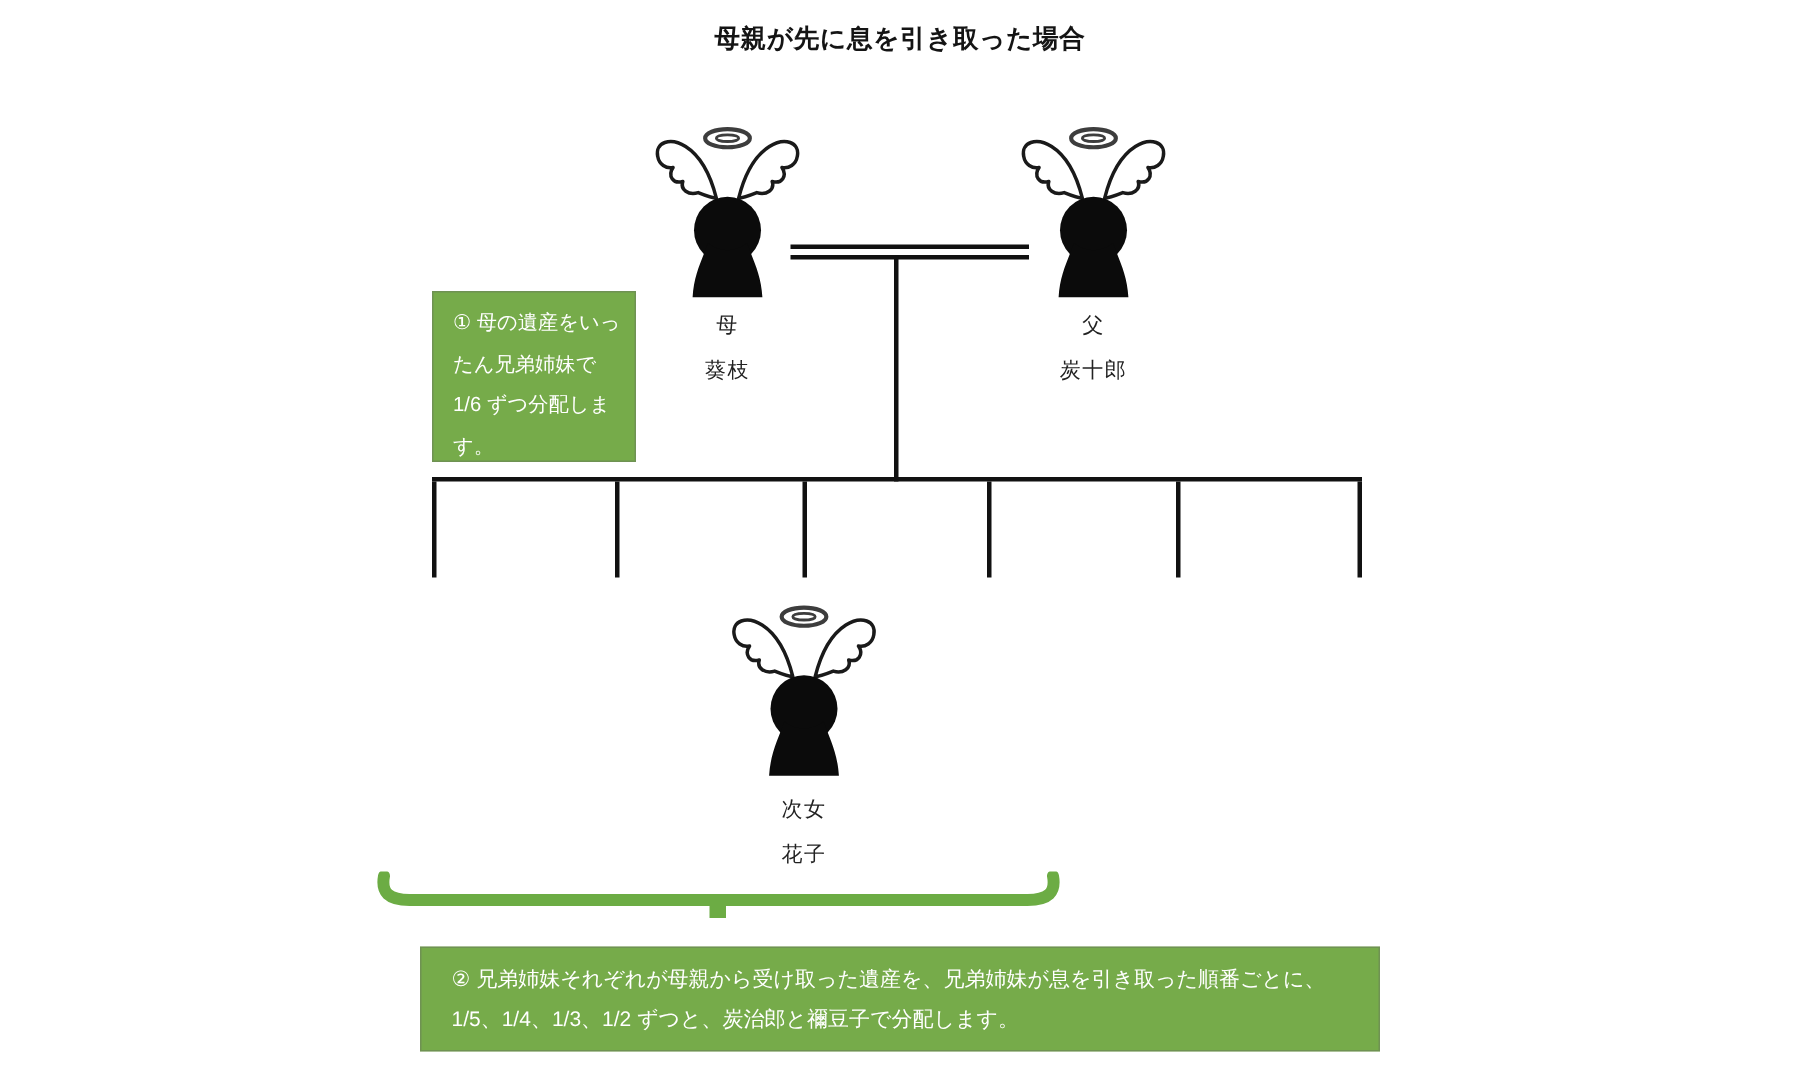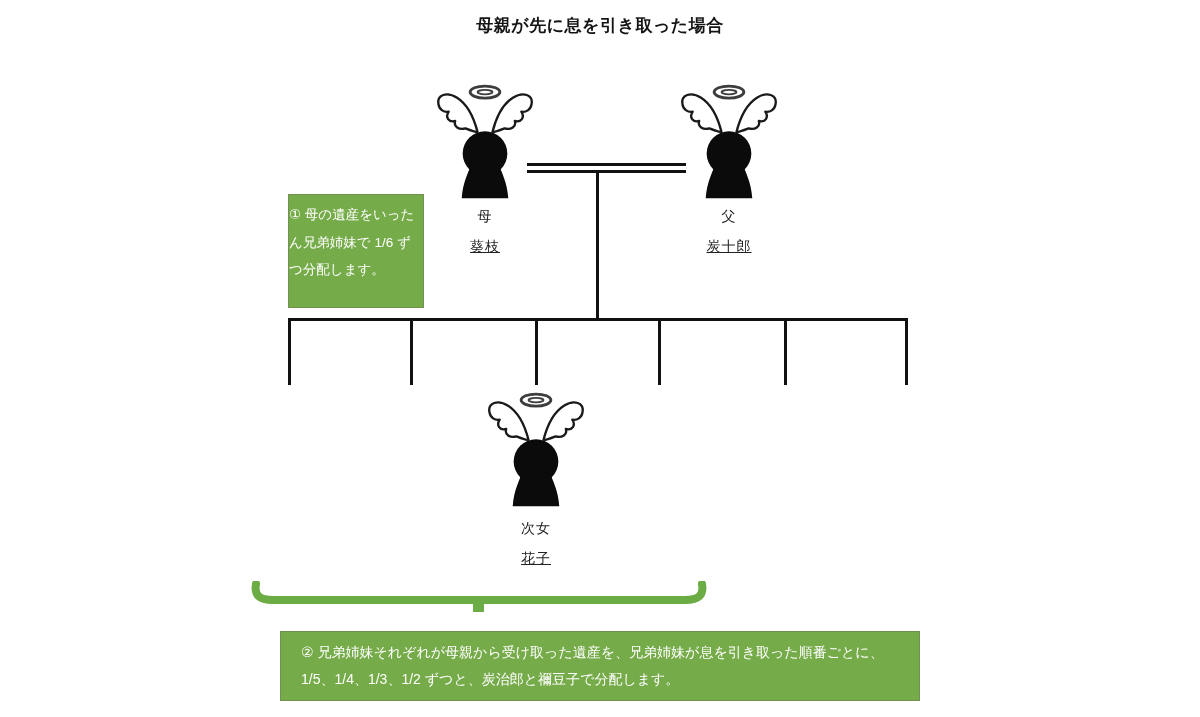--- a/index.html
+++ b/index.html
@@ -14,27 +14,27 @@
   .marriage{position:absolute;left:527px;top:163px;width:159px;height:10px;
             box-sizing:border-box;border-top:3px solid #111;border-bottom:3px solid #111;}
   .descent{left:596px;top:170px;width:3px;height:151px;}
   .sibline{left:288px;top:318px;width:620px;height:3px;}
   .drop{width:3px;top:321px;height:64px;}
 
   
   .pgroup{position:absolute;width:120px;}
   .pgroup svg.figure{display:block;margin:0 auto;width:112px;height:121px;}
   .plabel{position:absolute;left:0;width:120px;text-align:center;font-size:14px;color:#222;letter-spacing:1px;}
-  .rel{top:132px;} .nam{top:162px;text-decoration:underline;}
+  .rel{top:132px;} .nam{top:162px;}
   .parent .rel{top:128px;} .parent .nam{top:158px;}
 
   
   .callout{position:absolute;background:#76ab4a;color:#ffffff;box-sizing:border-box;
            border:1px solid rgba(100,100,100,.35);}
-  .callout1{left:288px;top:194px;width:136px;height:114px;padding:6px 8px 6px 0;
+  .callout1{left:288px;top:194px;width:136px;height:114px;padding:6px 8px 6px 13px;
             font-size:13.5px;line-height:2.05;}
   .callout2{left:280px;top:631px;width:640px;height:70px;padding:7px 20px;
             font-size:14px;line-height:1.95;}
 
   .bracket{position:absolute;left:251px;top:581px;width:456px;height:34px;}
 
   .defs{position:absolute;width:0;height:0;overflow:hidden;}
 </style>
 </head>
 <body>
@@ -85,21 +85,21 @@
   <div class="hline sibline" style="left:288px;top:318px;width:620px;"></div>
   <div class="vline drop" style="left:288px;"></div>
   <div class="vline drop" style="left:410px;"></div>
   <div class="vline drop" style="left:535px;"></div>
   <div class="vline drop" style="left:658px;"></div>
   <div class="vline drop" style="left:784px;"></div>
   <div class="vline drop" style="left:905px;"></div>
 
 
 
-  <div class="pgroup" style="left:476px;top:388px;">
+  <div class="pgroup" style="left:476px;top:399px;">
     <svg class="figure" viewBox="0 0 120 130">
       <use href="#sym-wings"></use>
       <use href="#sym-halo"></use>
       <use href="#sym-person"></use>
     </svg>
     <div class="plabel rel">次女</div>
     <div class="plabel nam">花子</div>
   </div>
 
 

